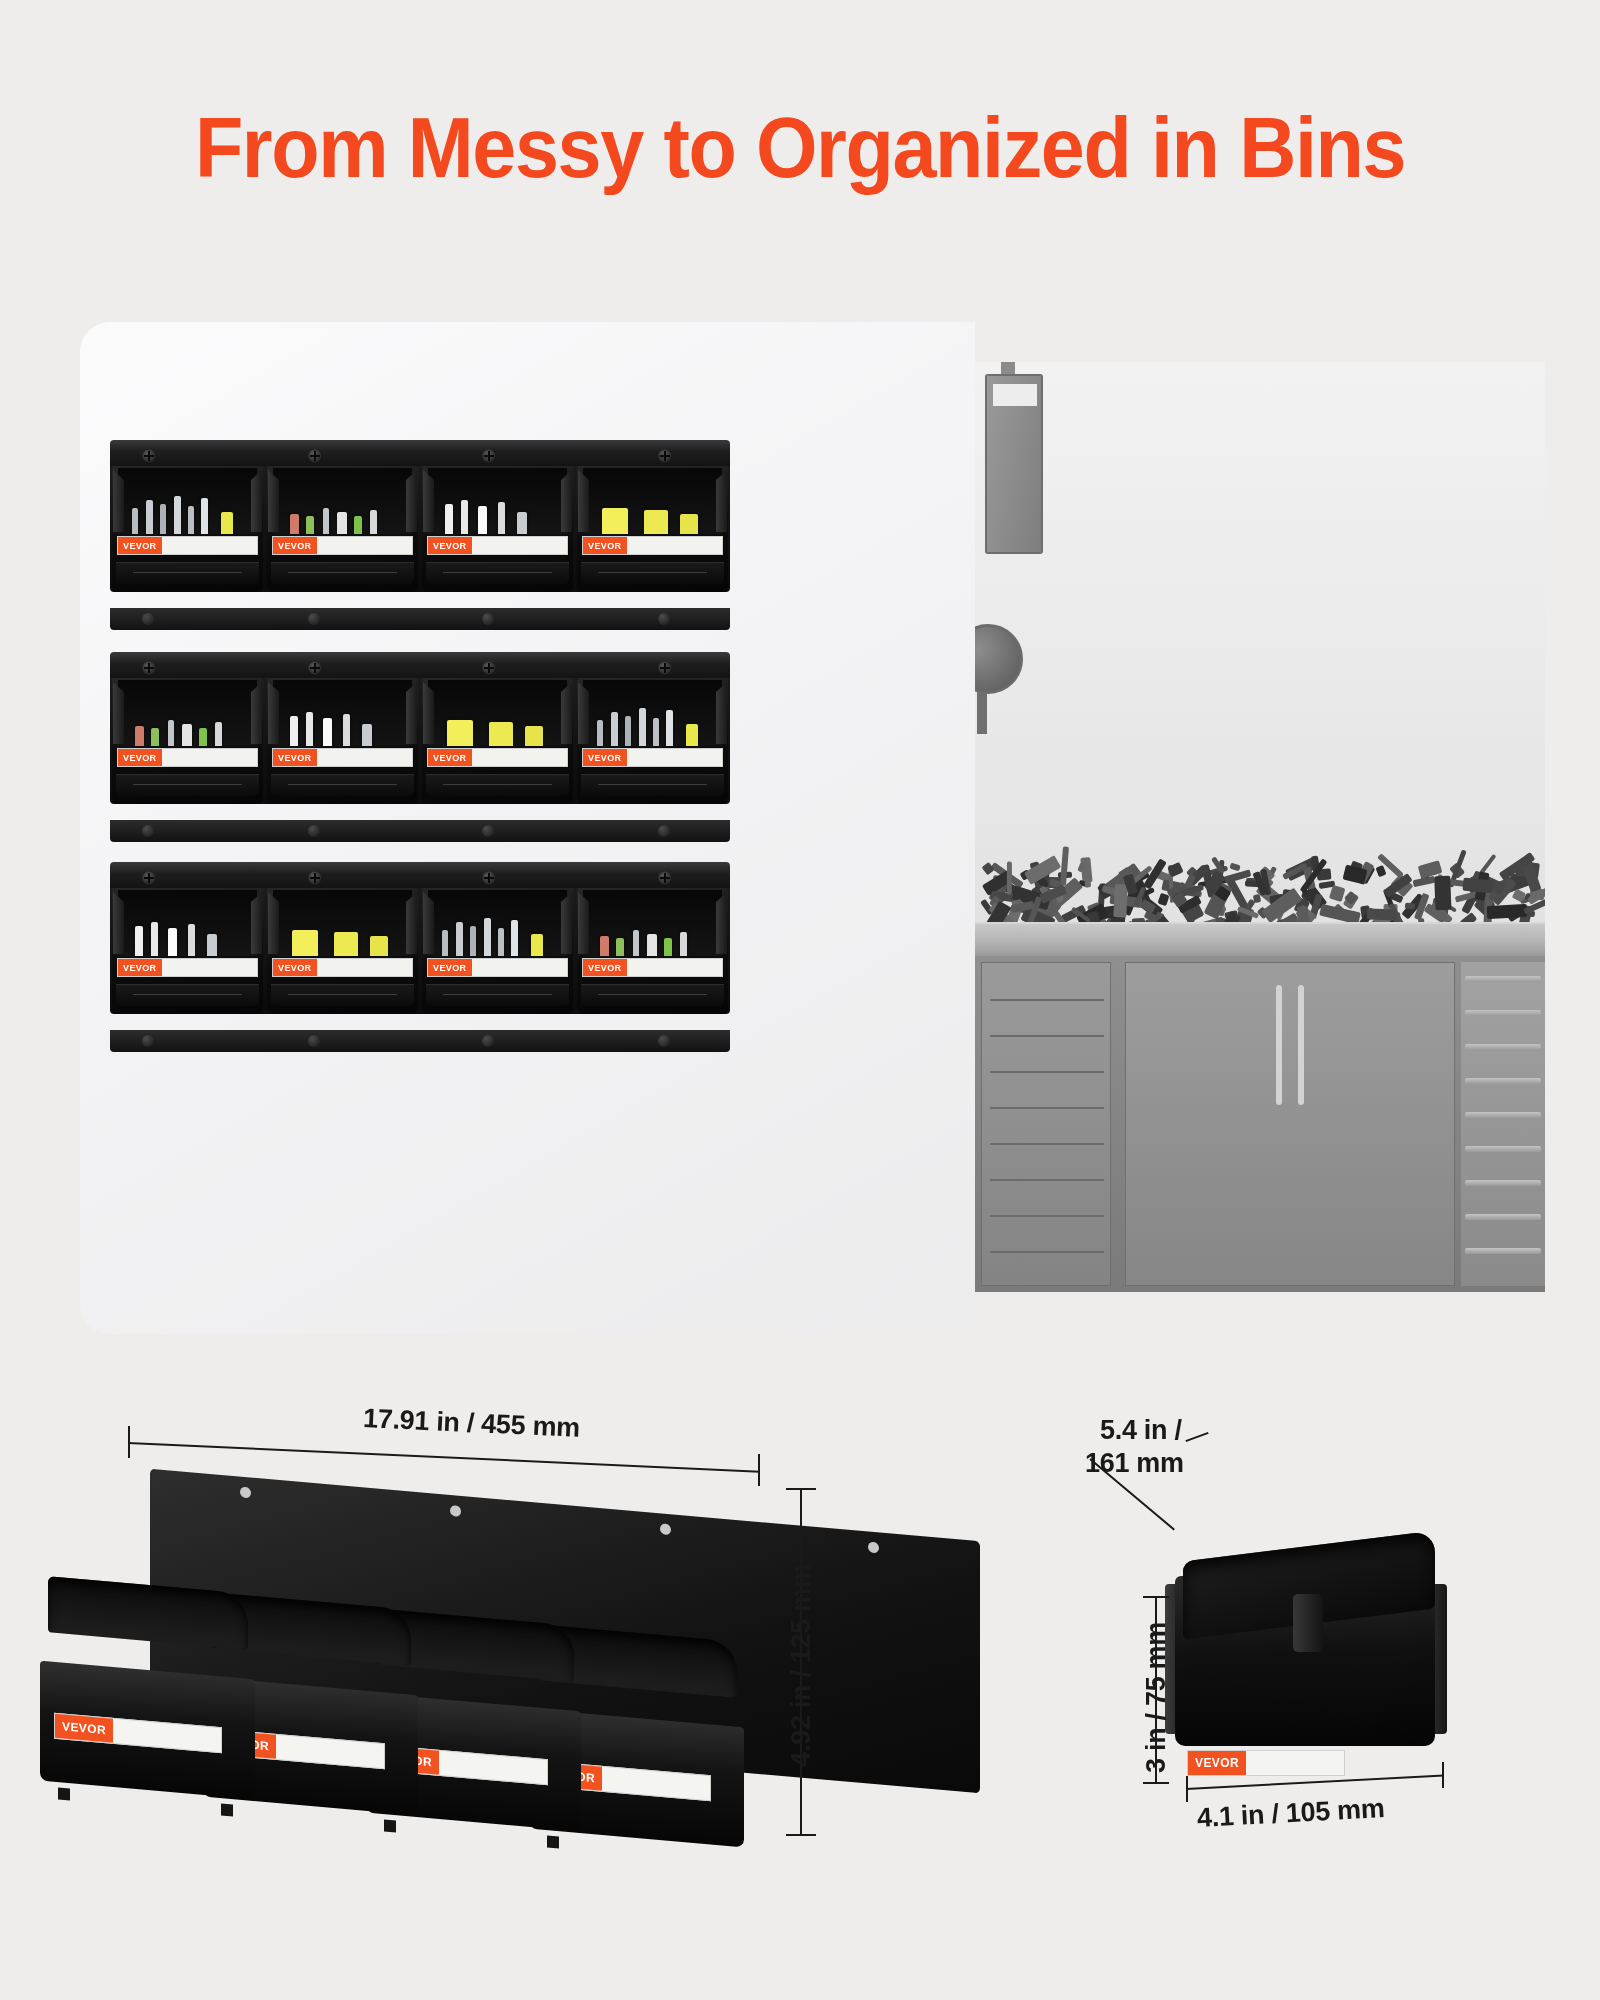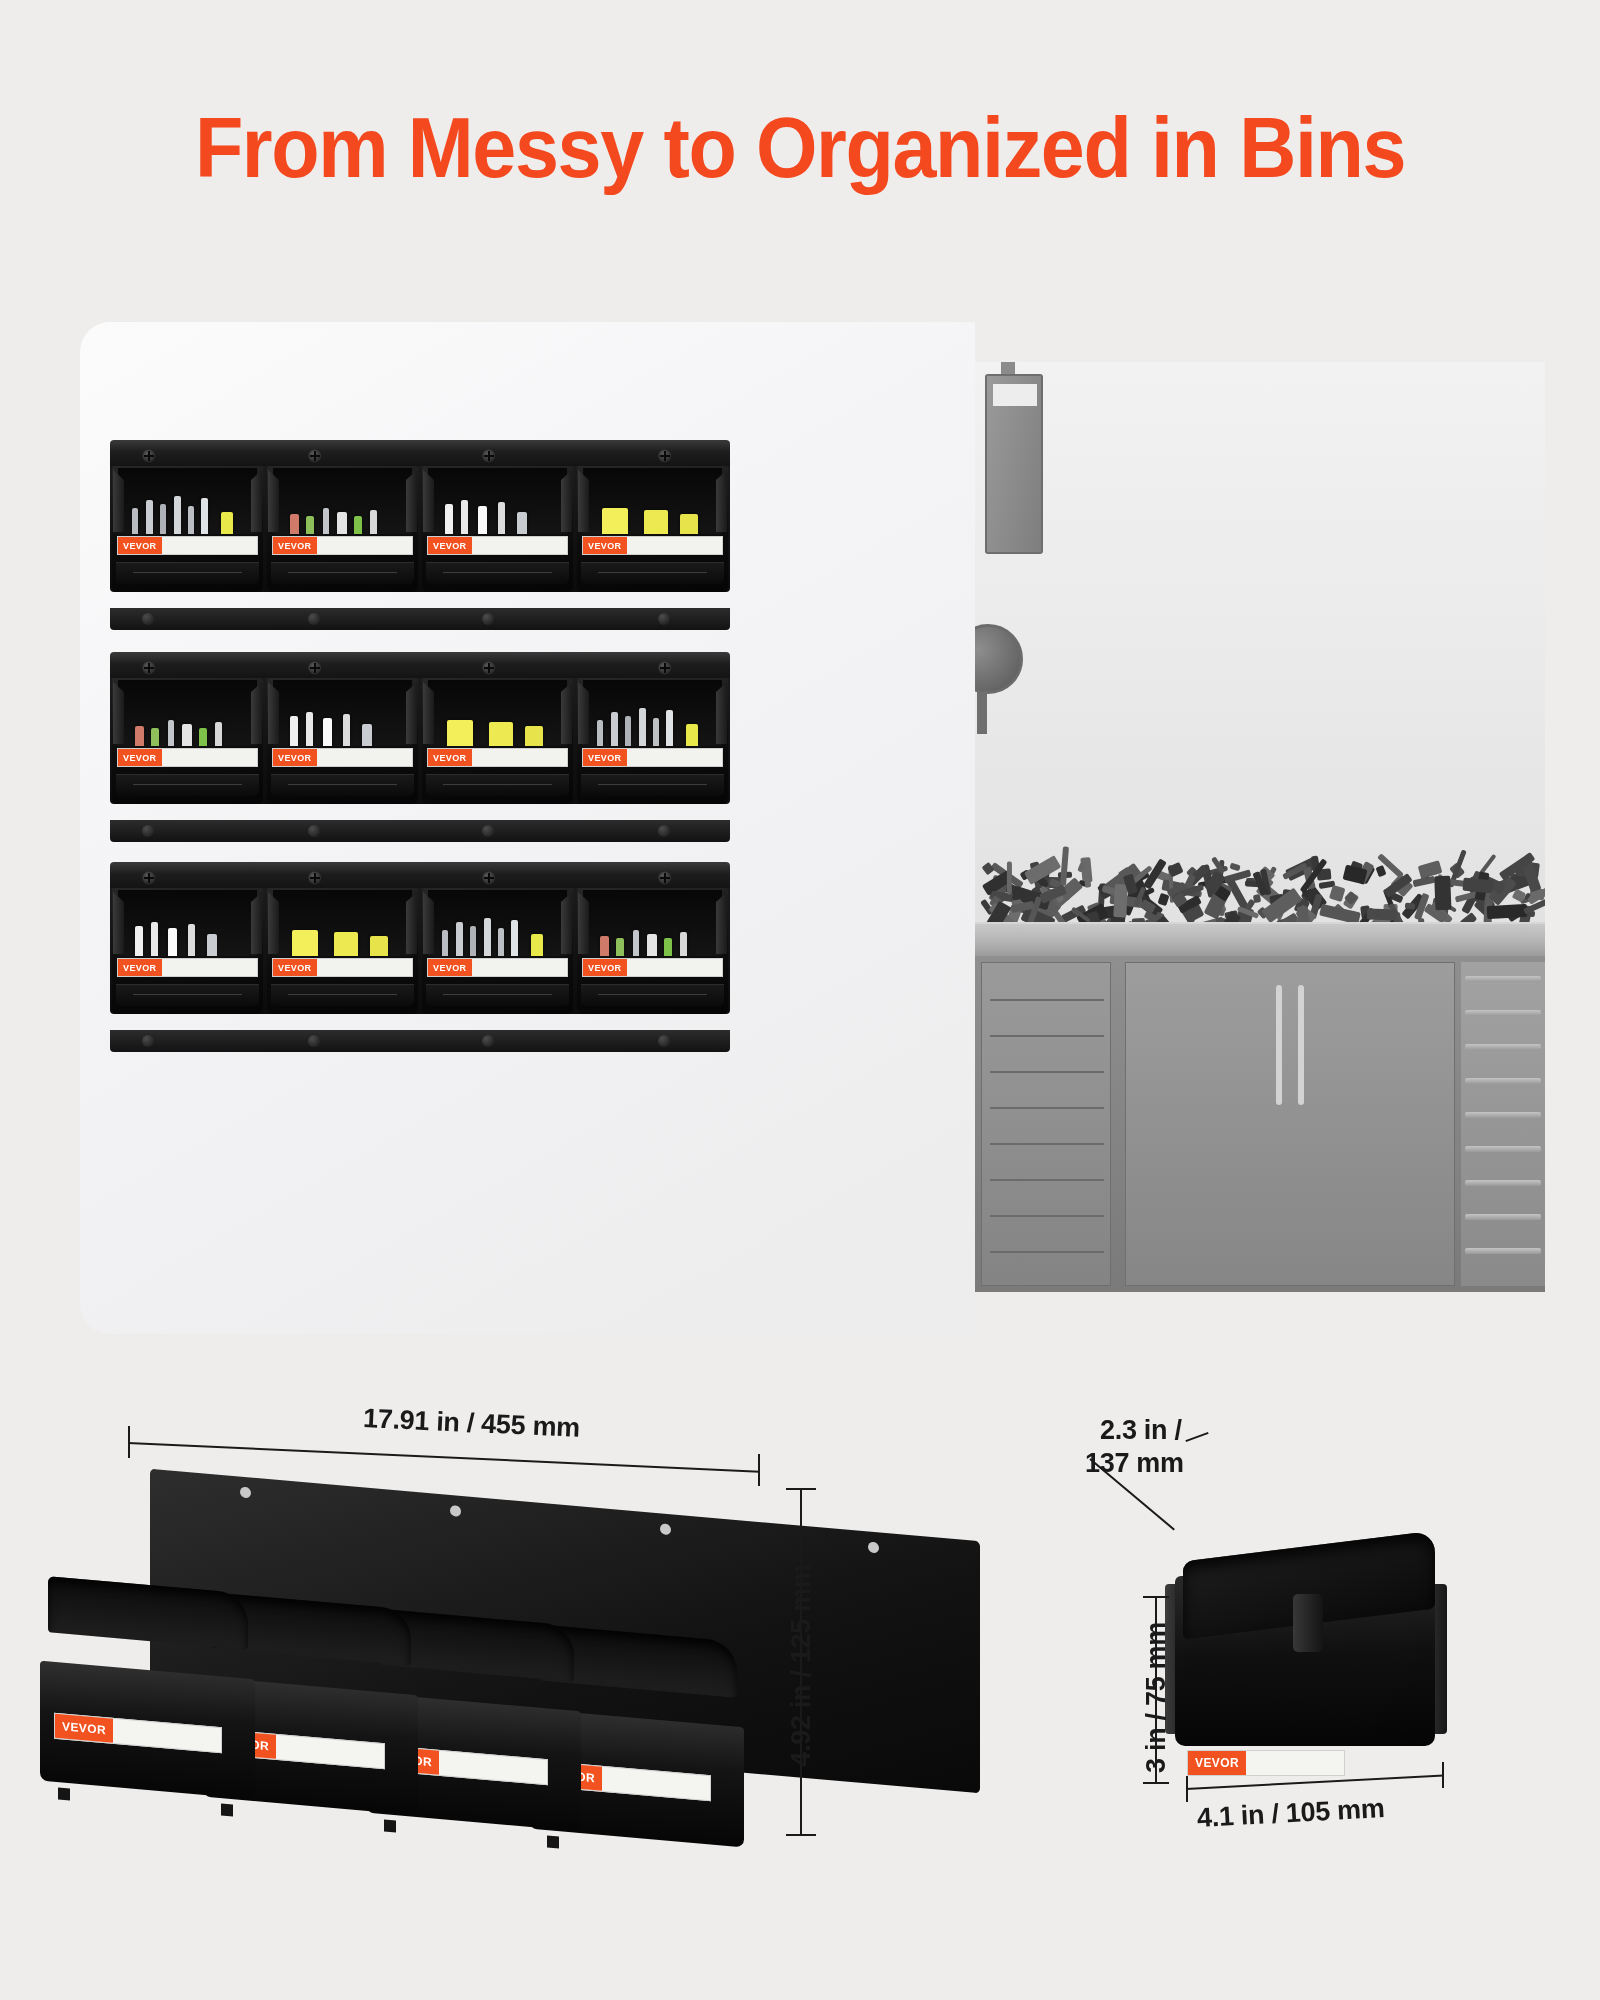--- a/index.html
+++ b/index.html
@@ -784,22 +784,22 @@
     <div class="sb-body"></div>
     <div class="sb-top"></div>
     <div class="sb-post"></div>
     <div class="sb-lbl">
       <span class="vv">VEVOR</span>
     </div>
   </div>
 
   <div class="dimline" style="left:1090px; top:38px; width:110px; height:2px; transform:rotate(40deg); transform-origin:left center;"></div>
   <div class="dimline" style="left:1185px; top:16px; width:24px; height:2px; transform:rotate(-20deg);"></div>
-  <div class="dimtext" style="left:1100px; top:-5px;">2.3 in /</div>
-  <div class="dimtext" style="left:1085px; top:28px;">137 mm</div>
+  <div class="dimtext" style="left:1100px; top:-5px;">5.4 in /</div>
+  <div class="dimtext" style="left:1085px; top:28px;">161 mm</div>
 
   <div class="dimline" style="left:1155px; top:176px; width:2px; height:188px;"></div>
   <div class="dimline" style="left:1143px; top:176px; width:26px; height:2px;"></div>
   <div class="dimline" style="left:1143px; top:362px; width:26px; height:2px;"></div>
   <div class="dimtext" style="left:1081px; top:262px; transform:rotate(-90deg); transform-origin:center;">3 in / 75 mm</div>
 
   <div class="dimline" style="left:1186px; top:368px; width:258px; height:2px; transform:rotate(-3deg); transform-origin:left center;"></div>
   <div class="dimline" style="left:1186px; top:356px; width:2px; height:26px;"></div>
   <div class="dimline" style="left:1442px; top:342px; width:2px; height:26px;"></div>
   <div class="dimtext" style="left:1197px; top:378px; transform:rotate(-3deg);">4.1 in / 105 mm</div>

